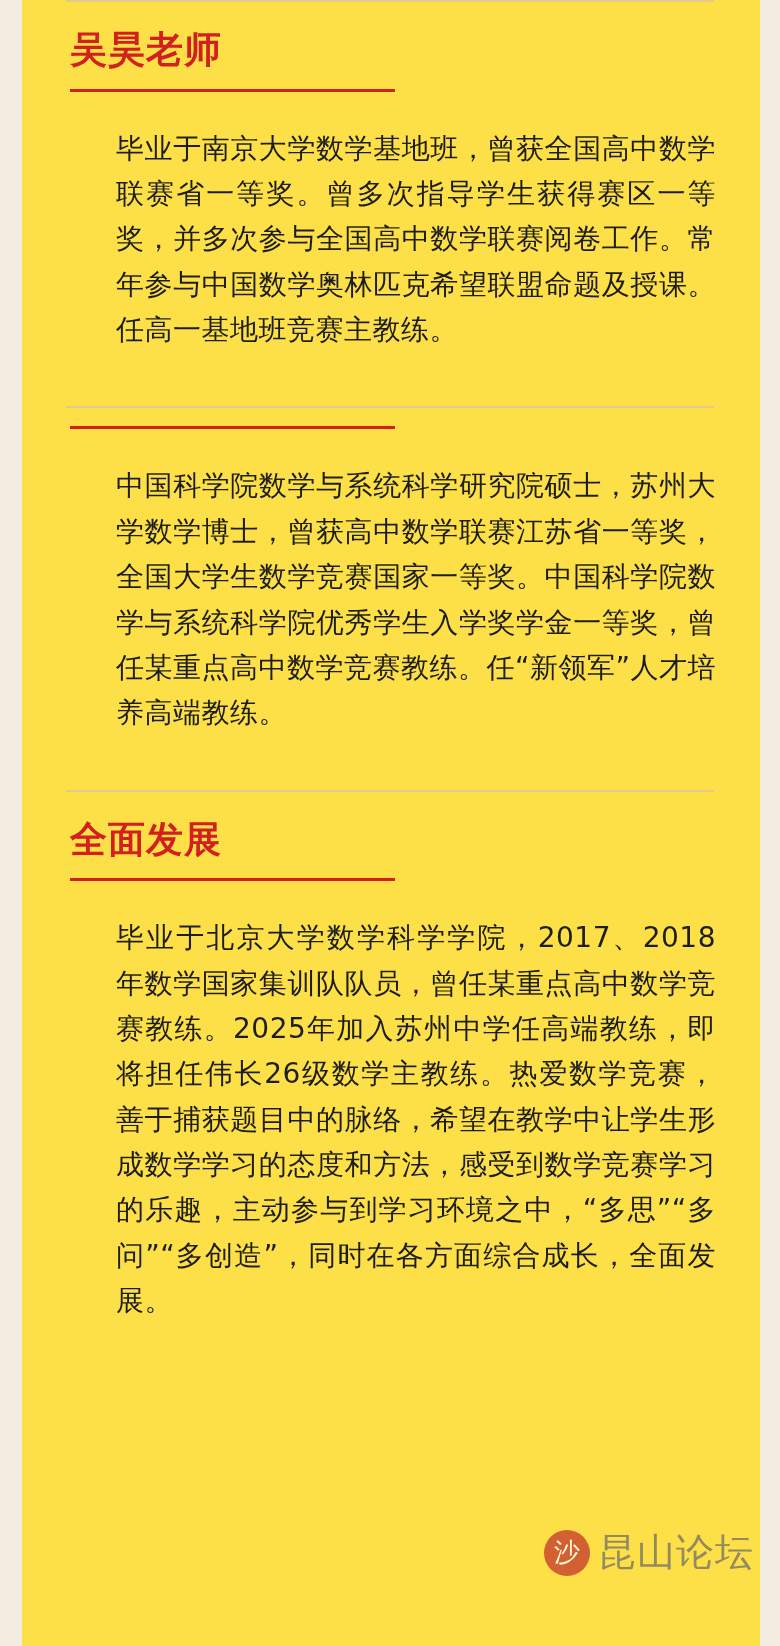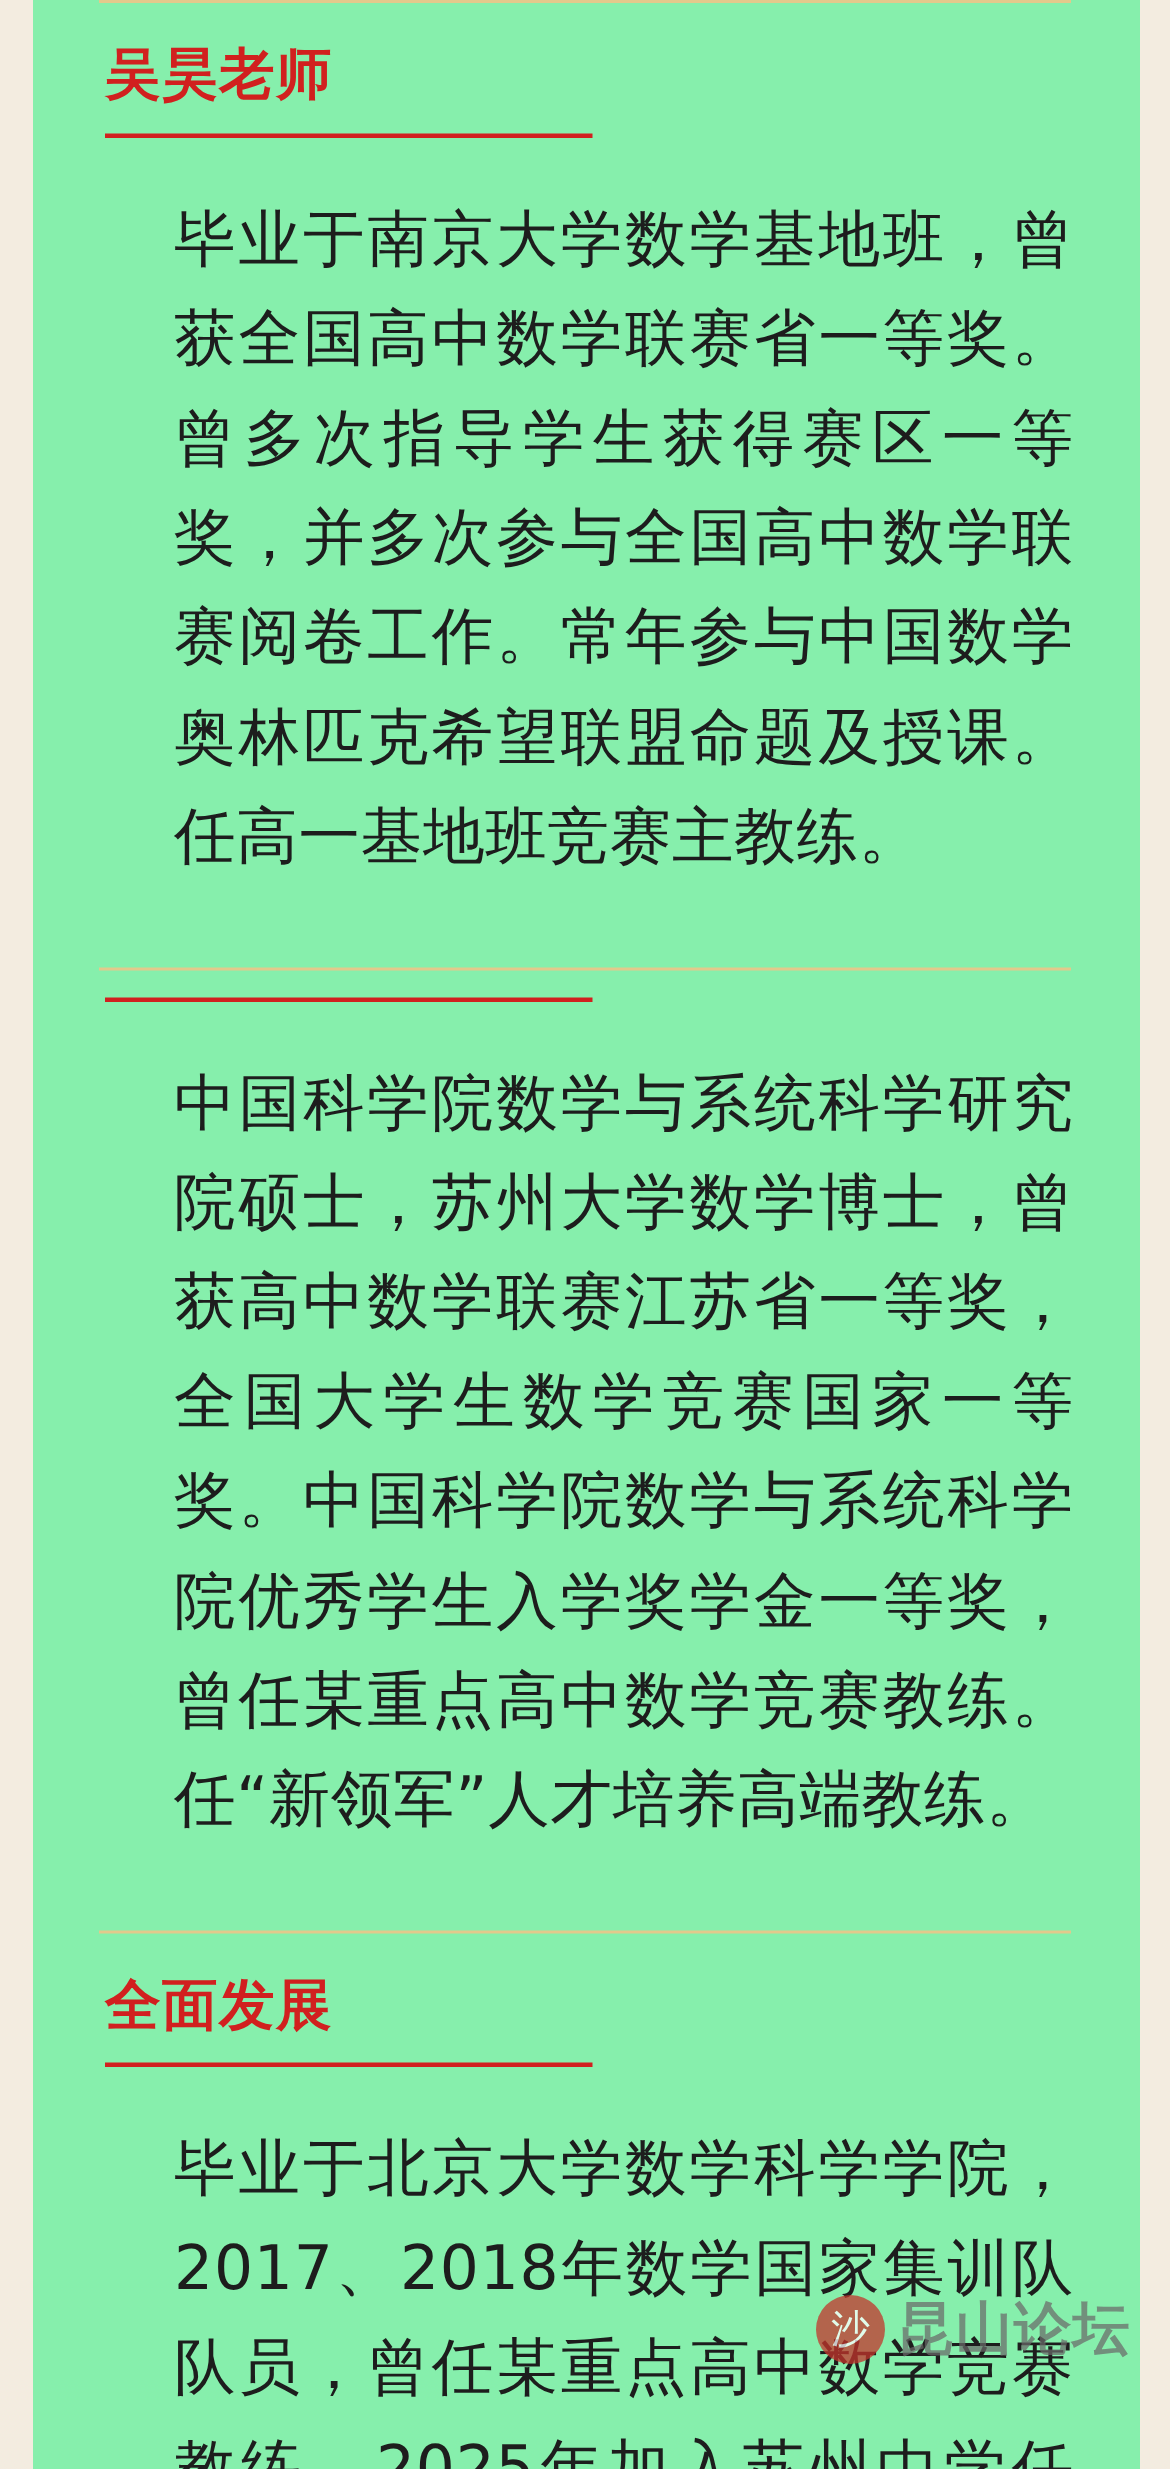--- a/index.html
+++ b/index.html
@@ -11,21 +11,21 @@
     height: 1646px;
     background: #faf5ec;
     font-family: "Liberation Sans", sans-serif;
     position: relative;
     overflow: hidden;
   }
   .page {
     position: relative;
     width: 780px;
     height: 1646px;
-    background: #86efac;
+    background: #fde047;
     box-sizing: border-box;
   }
   .left-bar {
     position: absolute;
     left: 0;
     top: 0;
     width: 22px;
     height: 100%;
     background: #f3ece0;
   }
@@ -62,21 +62,21 @@
     padding: 28px 0 0 48px;
     line-height: 1.1;
   }
   .name-rule {
     height: 3px;
     width: 325px;
     background: #d1201f;
     margin: 18px 0 0 48px;
   }
   .body-text {
-    font-size: 41px;
+    font-size: 28px;
     line-height: 1.62;
     color: #1d1d1d;
     letter-spacing: 0.5px;
     padding: 34px 42px 28px 94px;
     text-align: justify;
     text-justify: inter-ideograph;
     font-family: "DejaVu Sans", "Liberation Sans", sans-serif;
   }
   .watermark {
     position: absolute;
@@ -95,21 +95,21 @@
     font-size: 26px;
     display: flex;
     align-items: center;
     justify-content: center;
     margin-right: 8px;
     font-family: "DejaVu Sans", sans-serif;
     opacity: 0.85;
   }
   .wm-text {
     font-size: 38px;
-    font-weight: bold;
+    font-weight: normal;
     color: #6b6b6b;
     letter-spacing: 1px;
     opacity: 0.82;
     font-family: "DejaVu Sans", "Liberation Sans", sans-serif;
   }
 </style>
 </head>
 <body>
 
 <div class="page">

